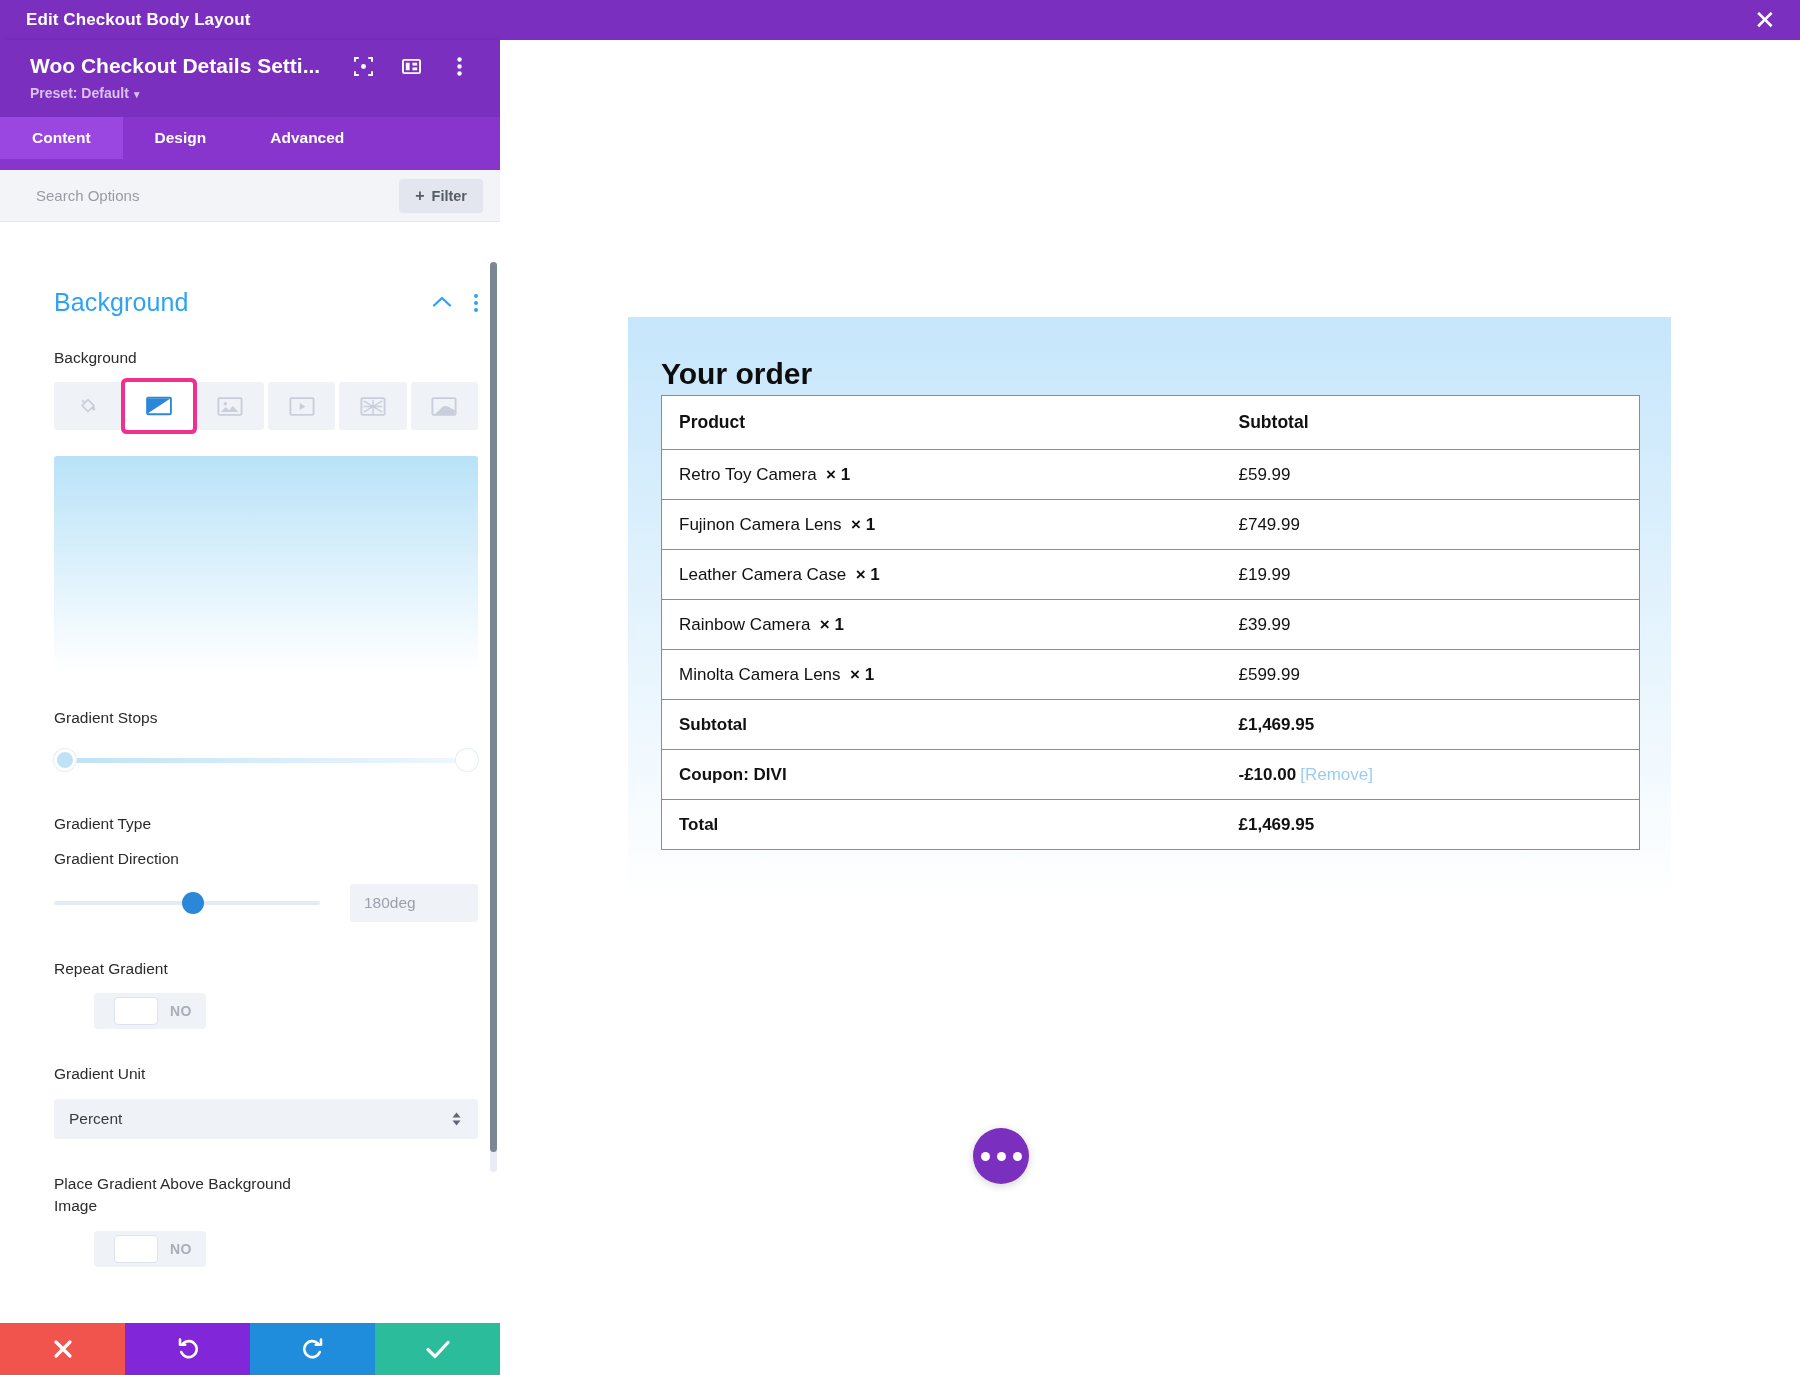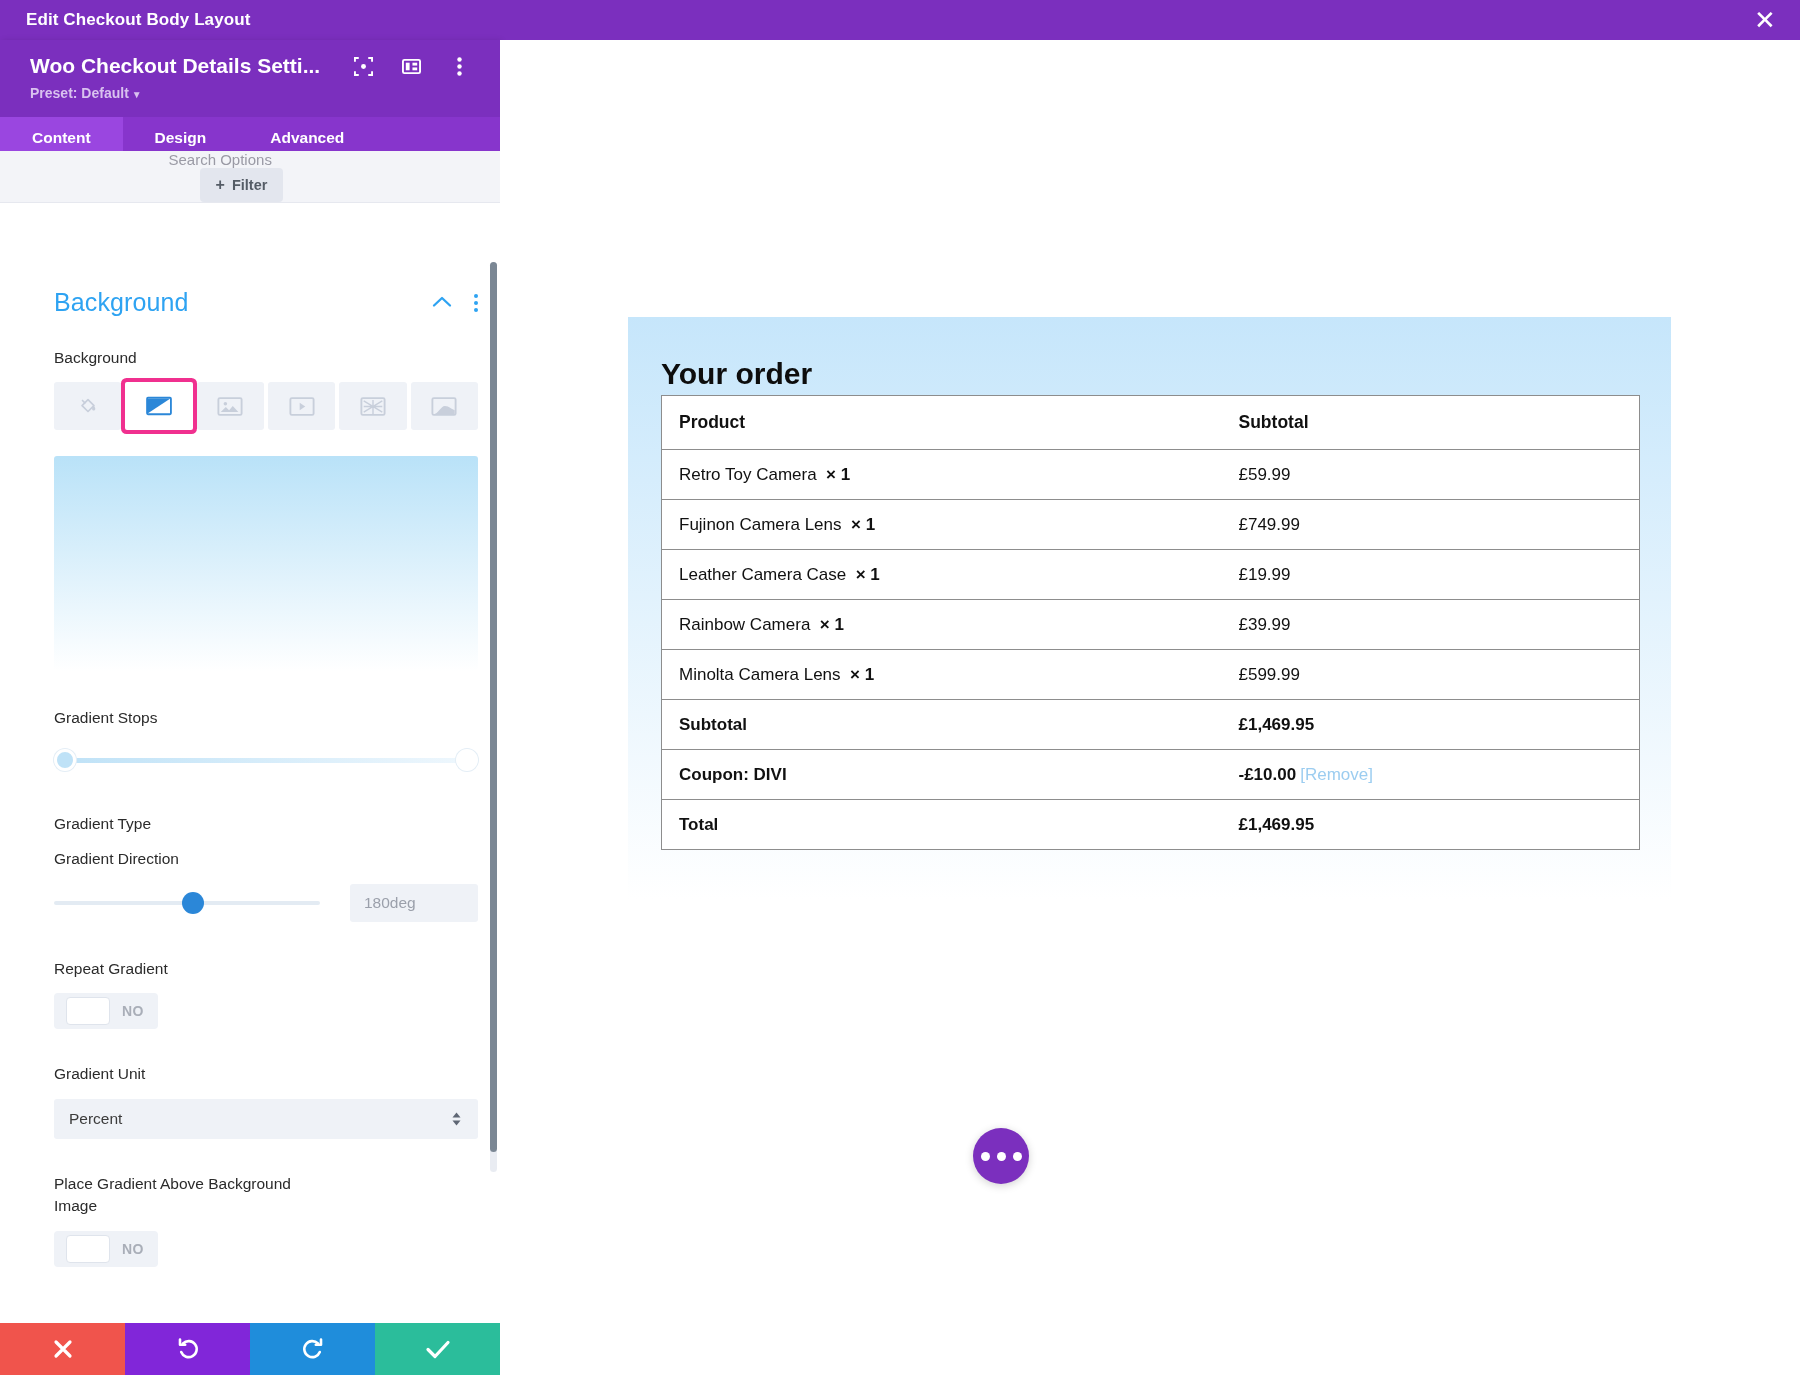--- a/index.html
+++ b/index.html
@@ -43,31 +43,31 @@
     font-size:21px; font-weight:700; flex:0 0 auto; white-space:nowrap;
   }
   .panel-head .head-icons { margin-left:auto; display:flex; align-items:center; gap:26px; padding-right:6px;}
   .hicon { width:22px;height:22px; display:flex;align-items:center;justify-content:center; cursor:pointer;}
   .hicon svg { display:block; }
   .panel-head .preset {
     font-size:14px; font-weight:600; color:#d9c2ef; padding:7px 0 0 30px; cursor:pointer;
   }
   .panel-head .preset .caret { font-size:10px; margin-left:3px; }
 
-  .tabs { display:flex; background:#8735cc; height:34px; }
+  .tabs { display:flex; background:#8735cc; height:53px; }
   .tab {
     flex:0 0 auto; padding:0 32px; height:42px; display:flex; align-items:center;
     color:#ffffff; font-size:15.5px; font-weight:700; cursor:pointer;
     background:#8735cc;
   }
   .tab.active { background:#9a46e0; }
 
   .searchbar {
     height:52px; background:#f3f4f8; display:flex; align-items:center;
-    border-bottom:1px solid #e6e8ef; position:relative;flex-direction:column;
+    border-bottom:1px solid #e6e8ef; position:relative;
   }
   .searchbar input {
     flex:1; border:none; background:transparent; outline:none;
     font-size:15px; color:#444; padding-left:36px;
     font-family:"Liberation Sans", sans-serif;
   }
   .searchbar input::placeholder { color:#9a9aa5; }
   .filter-btn {
     margin-right:17px; background:#e3e6ee; color:#555c66;
     font-size:14.5px; font-weight:600; padding:8px 16px; border-radius:4px;
@@ -147,21 +147,21 @@
   }
   .range-value {
     width:128px; height:38px; background:#eff2f7; border-radius:3px;
     display:flex; align-items:center; padding-left:14px;
     font-size:15.5px; color:#9ba0ab;
   }
 
   
   .toggle {
     display:inline-flex; align-items:center; background:#eff2f7;
-    border-radius:4px; padding:4px 14px 4px 12px; margin-bottom:34px; cursor:pointer;
+    border-radius:4px; padding:4px 14px 4px 20px; margin-bottom:34px; cursor:pointer;margin-left:40px;
   }
   .toggle .knob {
     width:44px; height:28px; background:#fff; border:1px solid #dfe4ec; border-radius:4px;
   }
   .toggle .tlabel { font-size:14px; color:#a9aeb8; font-weight:700; margin-left:12px; letter-spacing:.5px;}
 
   
   .panel-scrollbar {
     position:absolute; top:222px; right:3px; width:7px; height:910px;
     background:#e9ecf2; border-radius:4px;

